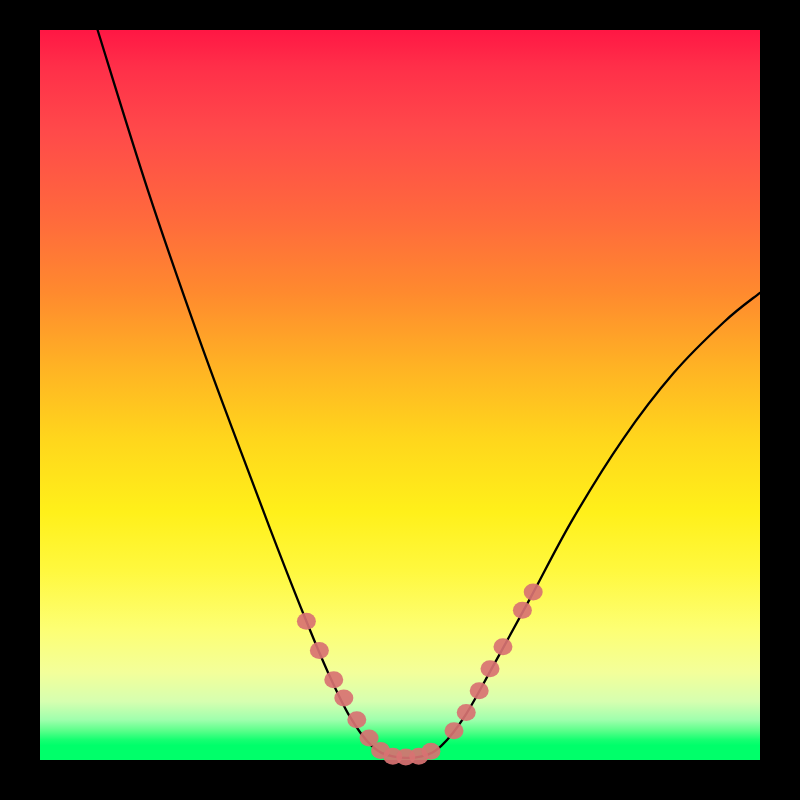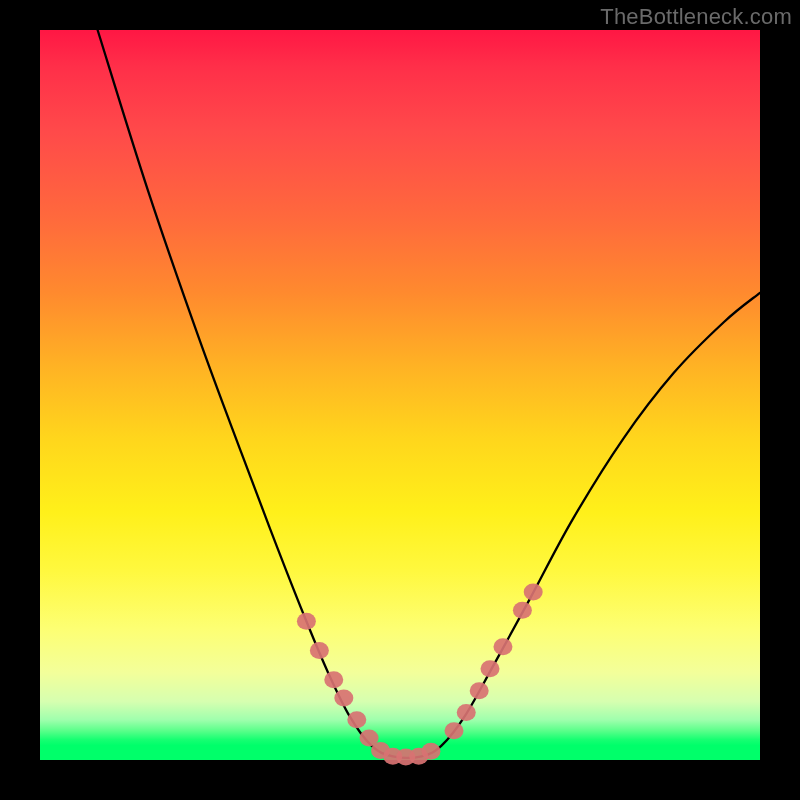--- a/index.html
+++ b/index.html
@@ -64,21 +64,20 @@
     height: 730px;
     z-index: 2;
     overflow: visible;
   }
 </style>
 </head>
 <body>
 
 <div class="frame">
 
-  <div class="watermark">TheBottleneck.com</div>
 
   <div class="plot-bg"></div>
 
   <svg class="curve" viewBox="0 0 720 730" preserveAspectRatio="none">
     <path id="curve-path" fill="none" stroke="#000" stroke-width="2.3" stroke-linecap="round" stroke-linejoin="round" d="M 57.60 0.00 C 66.67 28.91, 89.86 105.41, 108.00 160.60 C 126.14 215.79, 141.55 259.30, 158.40 306.60 C 175.25 353.90, 187.34 385.29, 201.60 423.40 C 215.86 461.51, 225.94 488.08, 237.60 518.30 C 249.26 548.52, 257.33 568.96, 266.40 591.30 C 275.47 613.64, 280.22 625.32, 288.00 642.40 C 295.78 659.48, 301.82 673.06, 309.60 686.20 C 317.38 699.34, 323.42 708.17, 331.20 715.40 C 338.98 722.63, 343.73 724.38, 352.80 726.35 C 361.87 728.32, 372.79 728.32, 381.60 726.35 C 390.41 724.38, 393.98 722.63, 401.76 715.40 C 409.54 708.17, 415.47 700.65, 424.80 686.20 C 434.13 671.75, 441.94 656.12, 453.60 635.10 C 465.26 614.08, 475.34 595.68, 489.60 569.40 C 503.86 543.12, 515.95 518.01, 532.80 489.10 C 549.65 460.19, 565.06 435.08, 583.20 408.80 C 601.34 382.52, 615.46 364.12, 633.60 343.10 C 651.74 322.08, 668.45 306.45, 684.00 292.00 C 699.55 277.55, 713.52 268.06, 720.00 262.80"></path>
     <g id="marker-group">
         <ellipse cx="266.40" cy="591.30" rx="9.5" ry="8.5" fill="#d87272" fill-opacity="0.92"></ellipse>
         <ellipse cx="279.36" cy="620.50" rx="9.5" ry="8.5" fill="#d87272" fill-opacity="0.92"></ellipse>
         <ellipse cx="293.76" cy="649.70" rx="9.5" ry="8.5" fill="#d87272" fill-opacity="0.92"></ellipse>
         <ellipse cx="303.84" cy="667.95" rx="9.5" ry="8.5" fill="#d87272" fill-opacity="0.92"></ellipse>

